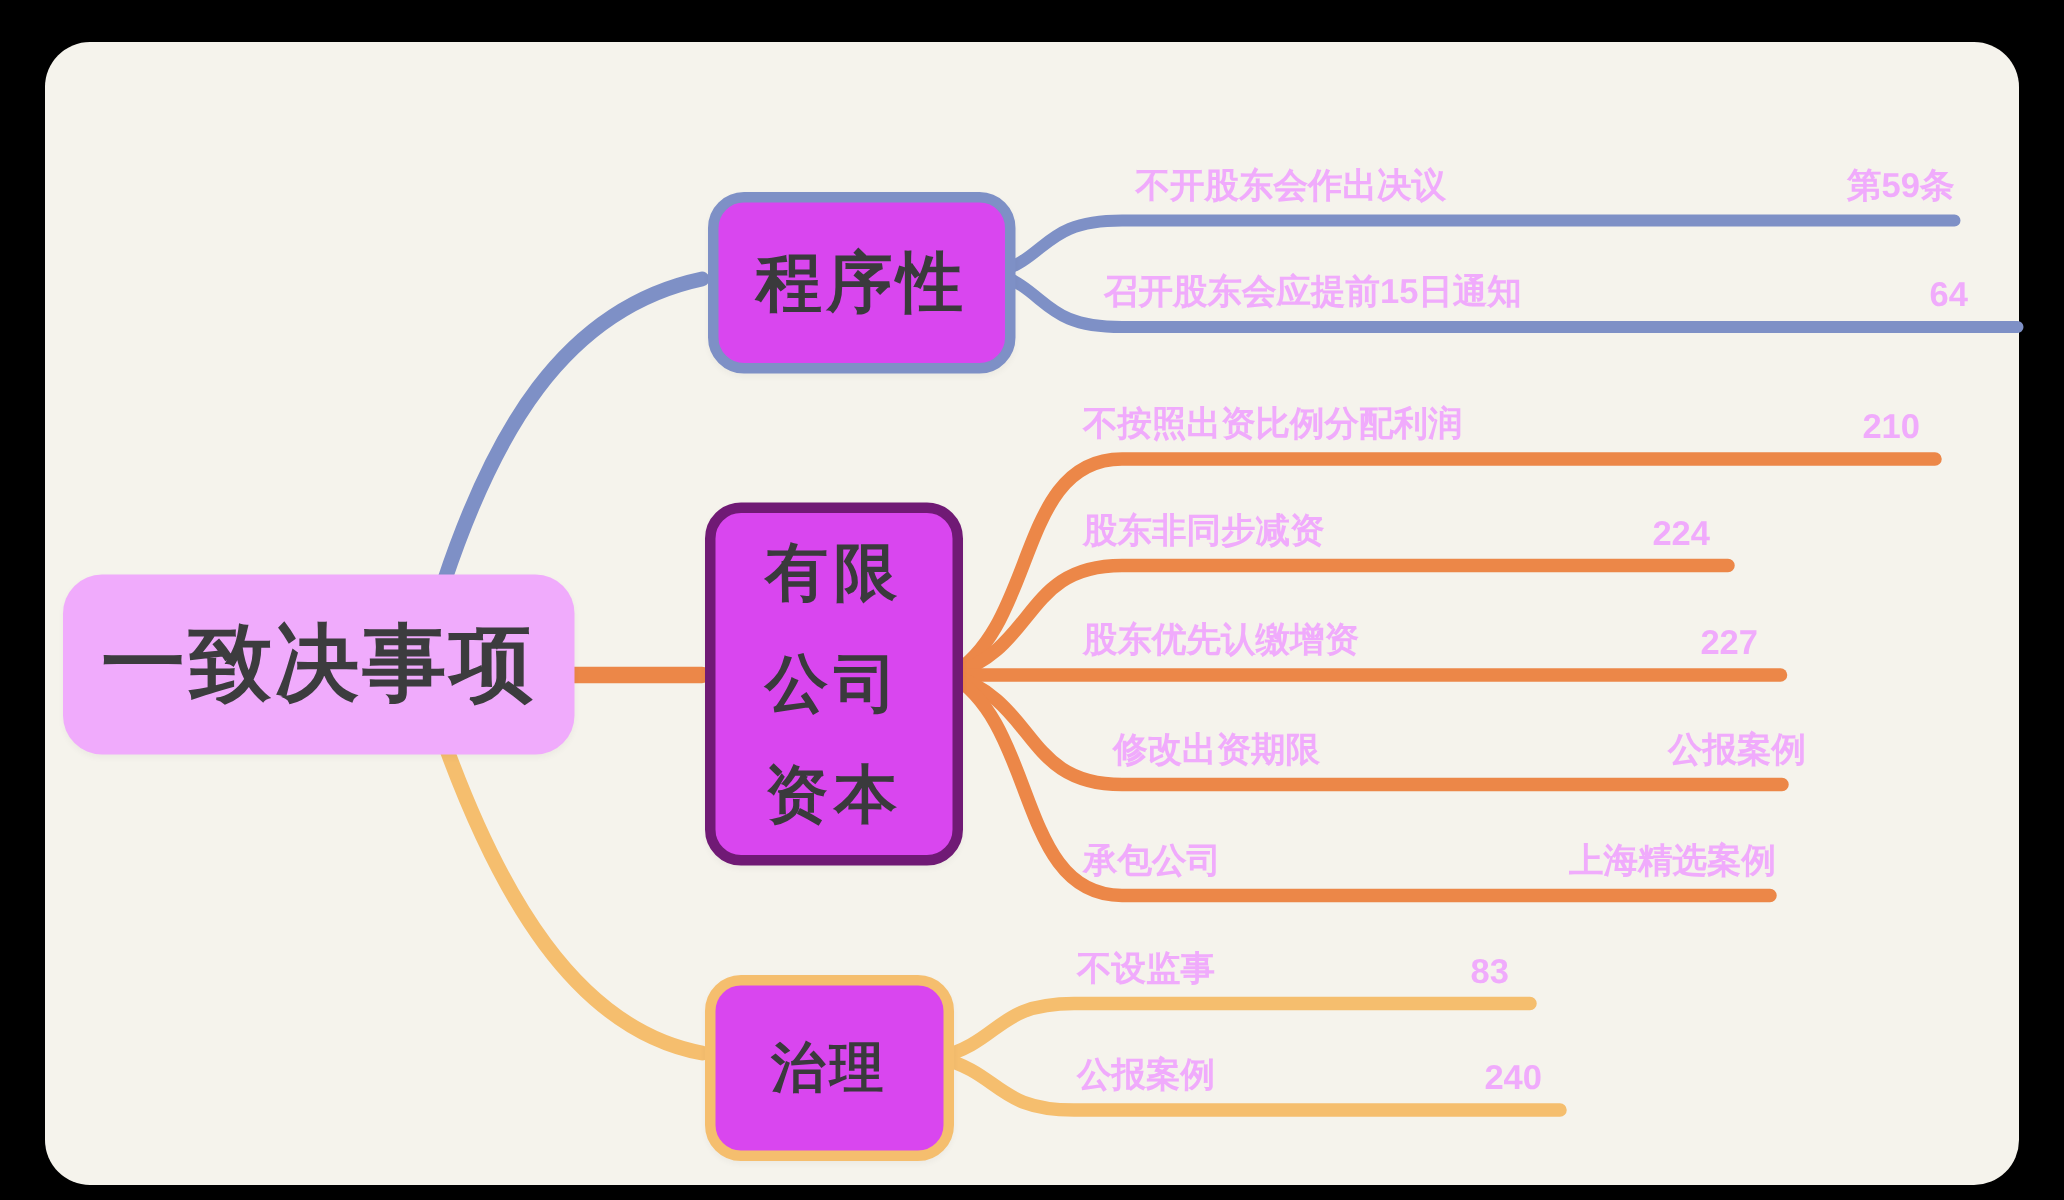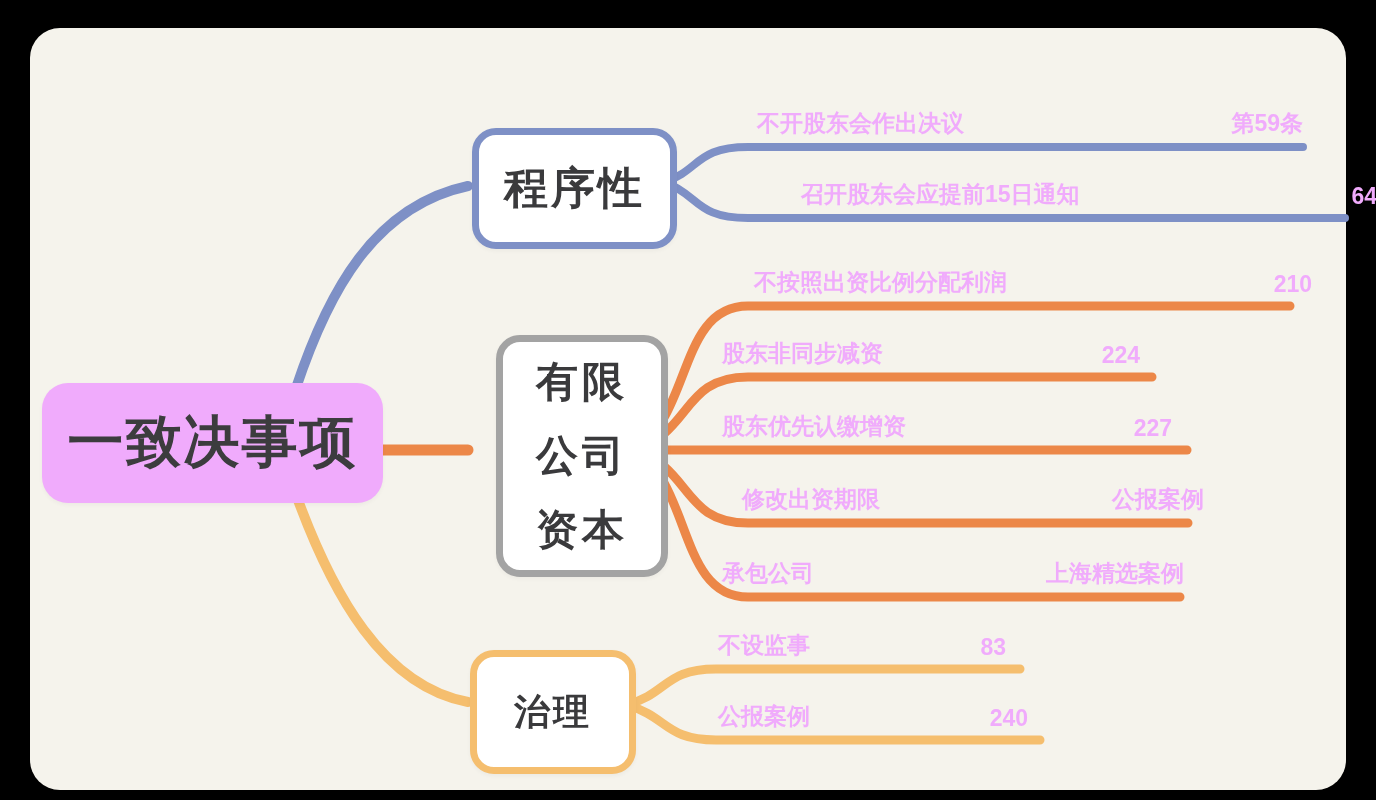--- a/index.html
+++ b/index.html
@@ -7,29 +7,29 @@
     position:relative;width:1376px;height:800px;background:#000;
     font-family:"Liberation Sans","DejaVu Sans",sans-serif;overflow:hidden;
   }
   .canvas{
     position:absolute;left:30px;top:28px;width:1316px;height:762px;
     background:#f5f3ec;border-radius:30px;z-index:0;
   }
   svg.wires{position:absolute;left:0;top:0;z-index:1;}
   .node{
     position:absolute;z-index:2;display:flex;align-items:center;justify-content:center;
-    background:#ffffff;border-radius:24px;color:#3a3a3c;font-weight:700;
+    background:#d946ef;border-radius:24px;color:#3a3a3c;font-weight:700;
     box-shadow:0 2px 4px rgba(0,0,0,0.04);
   }
   .node-root{
     left:42px;top:383px;width:341px;height:120px;background:#f0abfc;border-radius:26px;
     font-size:56px;letter-spacing:2px;color:#3c3c3e;
   }
   .node-procedural{left:472px;top:128px;width:191px;height:107px;border:7px solid #7e90c6;font-size:44px;letter-spacing:3px;}
-  .node-capital{left:496px;top:335px;width:158px;height:228px;border:7px solid #a3a3a3;font-size:42px;}
+  .node-capital{left:470px;top:335px;width:158px;height:228px;border:7px solid #701a75;font-size:42px;}
   .node-capital .lines{display:flex;flex-direction:column;align-items:center;line-height:74px;letter-spacing:4px;}
   .node-governance{left:470px;top:650px;width:152px;height:110px;border:7px solid #f5be6e;font-size:36px;letter-spacing:3px;}
   .leaf{
     position:absolute;z-index:2;display:flex;justify-content:space-between;align-items:flex-end;
     font-size:23px;font-weight:600;color:#f0abfc;white-space:nowrap;height:40px;
   }
   .leaf .ref{font-weight:600;}
 </style>
 </head>
 <body>
@@ -73,26 +73,26 @@
   </div>
 
   <div class="node node-governance">
     <span>治理</span>
   </div>
 
   <div class="leaf" style="left:757px;top:99px;width:546px;">
     <span class="label">不开股东会作出决议</span>
     <span class="ref">第59条</span>
   </div>
-  <div class="leaf" style="left:801px;top:170px;width:576px;">
+  <div class="leaf" style="left:736px;top:170px;width:576px;">
     <span class="label">召开股东会应提前15日通知</span>
     <span class="ref">64</span>
   </div>
 
-  <div class="leaf" style="left:754px;top:258px;width:558px;">
+  <div class="leaf" style="left:722px;top:258px;width:558px;">
     <span class="label">不按照出资比例分配利润</span>
     <span class="ref">210</span>
   </div>
   <div class="leaf" style="left:722px;top:329px;width:418px;">
     <span class="label">股东非同步减资</span>
     <span class="ref">224</span>
   </div>
   <div class="leaf" style="left:722px;top:402px;width:450px;">
     <span class="label">股东优先认缴增资</span>
     <span class="ref">227</span>

